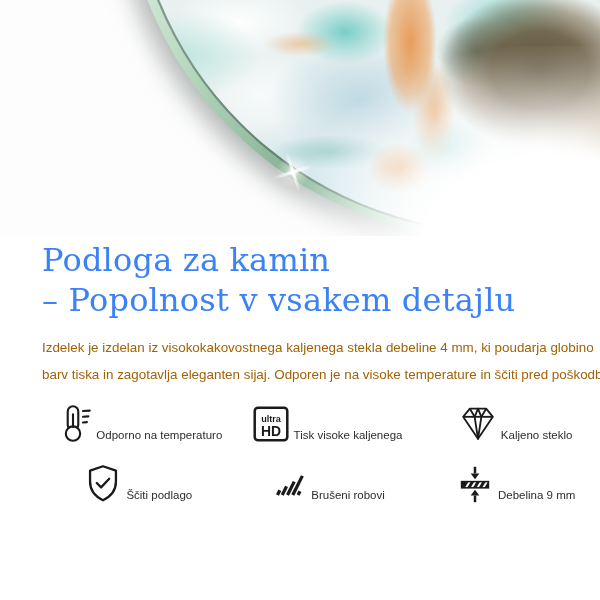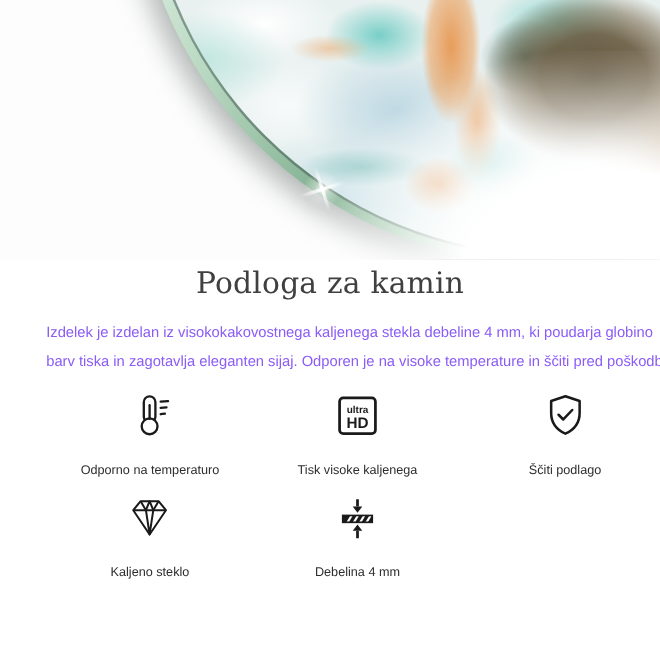--- a/index.html
+++ b/index.html
@@ -50,47 +50,48 @@
     transform: rotate(-18deg);
     background: radial-gradient(circle, rgba(255,255,255,.95) 0%, rgba(255,255,255,.4) 22%, rgba(255,255,255,0) 58%); }
   .sparkle::before, .sparkle::after { content: ""; position: absolute; left: 50%; top: 0;
     width: 3px; height: 42px; transform: translateX(-50%);
     background: linear-gradient(to bottom, rgba(255,255,255,0), #fff 46%, #fff 54%, rgba(255,255,255,0)); }
   .sparkle::after { transform: translateX(-50%) rotate(90deg); }
 
   
   .content { padding: 0 42px; }
   .page-title { margin-top: 5px; font-family: "DejaVu Serif", "Liberation Serif", serif;
-    font-weight: 400; font-size: 27px; line-height: 1.24; color: #404040; letter-spacing: .2px; text-align: center; }
+    font-weight: 400; font-size: 32px; line-height: 1.24; color: #3b82f6; letter-spacing: .2px; }
   .page-title span { display: block; }
-  .description { margin-top: 14px; font-size: 13.4px; line-height: 27px; color: #8b5cf6; }
+  .description { margin-top: 14px; font-size: 13.4px; line-height: 27px; color: #a16207; }
   .description span { display: block; white-space: nowrap; }
 
   
   .features { margin: 13px auto 0; width: 566px; display: grid;
     grid-template-columns: repeat(3, 1fr); row-gap: 14px; justify-items: center; }
-  .feature { display: flex; flex-direction: column; align-items: center; }
+  .feature { display: flex; flex-direction: row; align-items: center; }
   .feature svg { width: 46px; height: 46px; display: block; }
   .feature-label { margin-top: 21px; font-size: 11.5px; color: #2d2d2d; }
 </style>
 </head>
 <body>
 
 <div class="hero">
   <div class="glass-shadow"></div>
   <div class="glass-edge"></div>
   <div class="glass-line"></div>
   <div class="glass-face"></div>
   <div class="sparkle"></div>
   <div class="hero-fade"></div>
 </div>
 
 <div class="content">
   <h1 class="page-title">
     <span>Podloga za kamin</span>
+    <span>– Popolnost v vsakem detajlu</span>
   </h1>
   <p class="description">
     <span>Izdelek je izdelan iz visokokakovostnega kaljenega stekla debeline 4 mm, ki poudarja globino</span>
     <span>barv tiska in zagotavlja eleganten sijaj. Odporen je na visoke temperature in ščiti pred poškodba-</span>
   </p>
 
   <div class="features" id="features">
       <div class="feature">
         <span>
     <svg viewBox="0 0 48 48" fill="none" stroke="#1a1a1a" stroke-width="2.2" stroke-linecap="round">
@@ -109,53 +110,65 @@
     <svg viewBox="0 0 48 48" fill="none" stroke="#1a1a1a" stroke-width="2.6">
       <rect x="7" y="7" width="34" height="34" rx="3.5"></rect>
       <text x="24" y="21.5" text-anchor="middle" font-size="9.5" font-weight="600" font-family="Liberation Sans, sans-serif" fill="#1a1a1a" stroke="none">ultra</text>
       <text x="24" y="36" text-anchor="middle" font-size="14.5" font-weight="700" font-family="Liberation Sans, sans-serif" fill="#1a1a1a" stroke="none">HD</text>
     </svg>
         </span>
         <span class="feature-label">Tisk visoke kaljenega</span>
       </div>
       <div class="feature">
         <span>
+    <svg viewBox="0 0 48 48" fill="none" stroke="#1a1a1a" stroke-width="1.9" stroke-linejoin="round">
+      <path d="M15.5 8 H32.5 L39.5 16.5 L24 39.5 L8.5 16.5 Z"></path>
+      <path d="M8.5 16.5 H39.5"></path>
+      <path d="M15.5 8 L20.5 16.5 L24 39.5 L27.5 16.5 L32.5 8"></path>
+      <path d="M20.5 16.5 L24 8 L27.5 16.5"></path>
+    </svg>
+        </span>
+        <span class="feature-label">Kaljeno steklo</span>
+      </div>
+      <div class="feature">
+        <span>
     <svg viewBox="0 0 48 48" fill="none" stroke="#1a1a1a" stroke-width="2.4" stroke-linecap="round" stroke-linejoin="round">
       <path d="M24 5.5 L37.5 10 V21.5 C37.5 31.5 31 37.7 24 41 C17 37.7 10.5 31.5 10.5 21.5 V10 Z"></path>
       <path d="M17.5 23 L22 27.5 L30.5 18.5"></path>
     </svg>
         </span>
         <span class="feature-label">Ščiti podlago</span>
       </div>
       <div class="feature">
         <span>
-    <svg viewBox="0 0 48 48" fill="none" stroke="#1a1a1a" stroke-width="1.9" stroke-linejoin="round">
-      <path d="M15.5 8 H32.5 L39.5 16.5 L24 39.5 L8.5 16.5 Z"></path>
-      <path d="M8.5 16.5 H39.5"></path>
-      <path d="M15.5 8 L20.5 16.5 L24 39.5 L27.5 16.5 L32.5 8"></path>
-      <path d="M20.5 16.5 L24 8 L27.5 16.5"></path>
+    <svg viewBox="0 0 48 48" fill="none" stroke="#1a1a1a" stroke-width="3.4">
+      <path d="M13 35.5 L15.5 30.5"></path>
+      <path d="M18 35.5 L22.5 26.5"></path>
+      <path d="M23.5 35.5 L30.5 21.5"></path>
+      <path d="M29 35.5 L39 15.5"></path>
+      <path d="M34.5 35.5 L36.5 31.5"></path>
     </svg>
         </span>
-        <span class="feature-label">Kaljeno steklo</span>
+        <span class="feature-label">Brušeni robovi</span>
       </div>
       <div class="feature">
         <span>
     <svg viewBox="0 0 48 48" fill="none" stroke="#1a1a1a" stroke-width="2.6">
       <line x1="24" y1="6" x2="24" y2="13"></line>
       <polygon points="19.5,13 28.5,13 24,19" fill="#1a1a1a" stroke="none"></polygon>
       <g>
         <rect x="10" y="21.5" width="28" height="6.5" fill="#1a1a1a" stroke="none"></rect>
         <g stroke="#fff" stroke-width="2">
           <line x1="14" y1="29" x2="19" y2="20.5"></line>
           <line x1="20" y1="29" x2="25" y2="20.5"></line>
           <line x1="26" y1="29" x2="31" y2="20.5"></line>
           <line x1="32" y1="29" x2="37" y2="20.5"></line>
         </g>
         <rect x="10" y="21.5" width="28" height="6.5" fill="none" stroke="#1a1a1a" stroke-width="1.6"></rect>
       </g>
       <line x1="24" y1="43" x2="24" y2="36"></line>
       <polygon points="19.5,36 28.5,36 24,30" fill="#1a1a1a" stroke="none"></polygon>
     </svg>
         </span>
-        <span class="feature-label">Debelina 4 mm</span>
+        <span class="feature-label">Debelina 9 mm</span>
       </div>
     </div>
 </div>
 
 </body></html>

